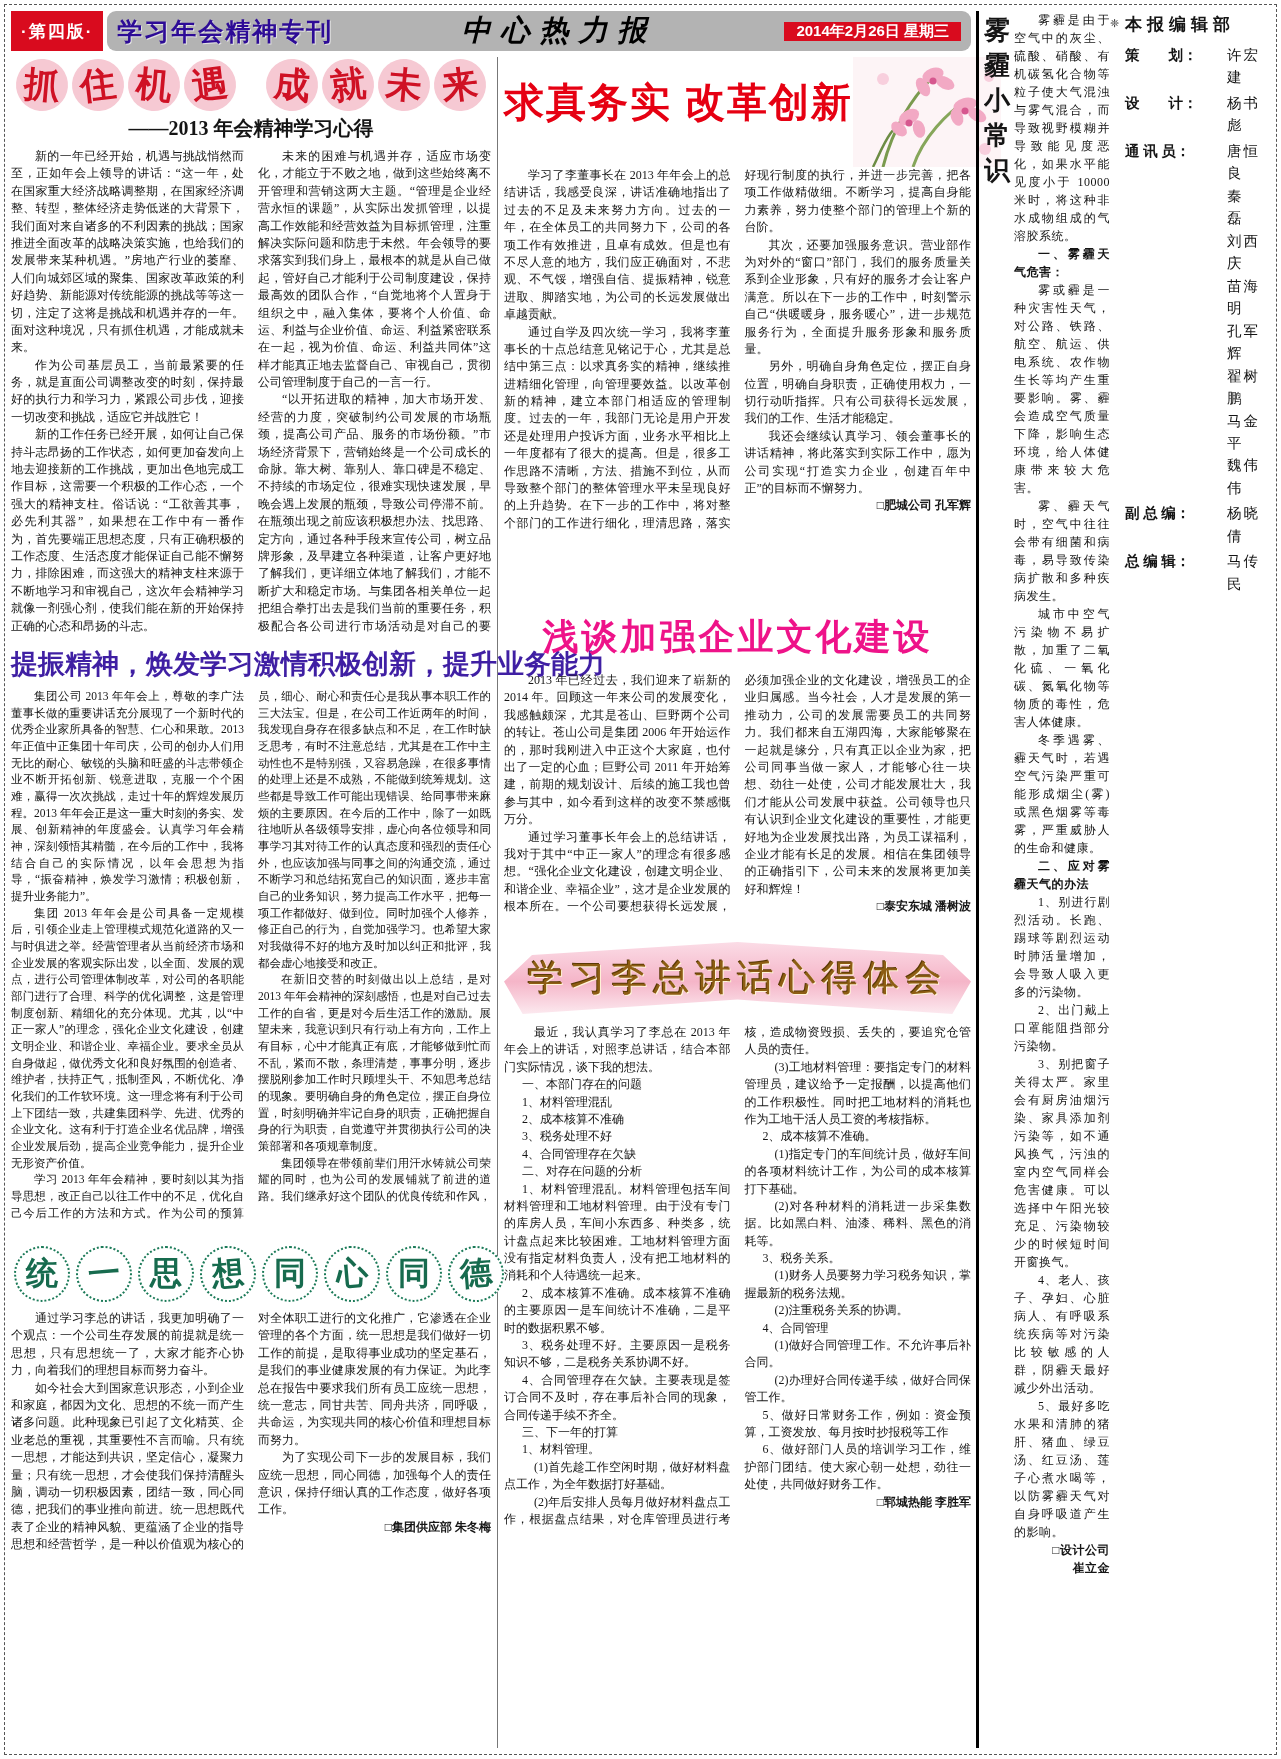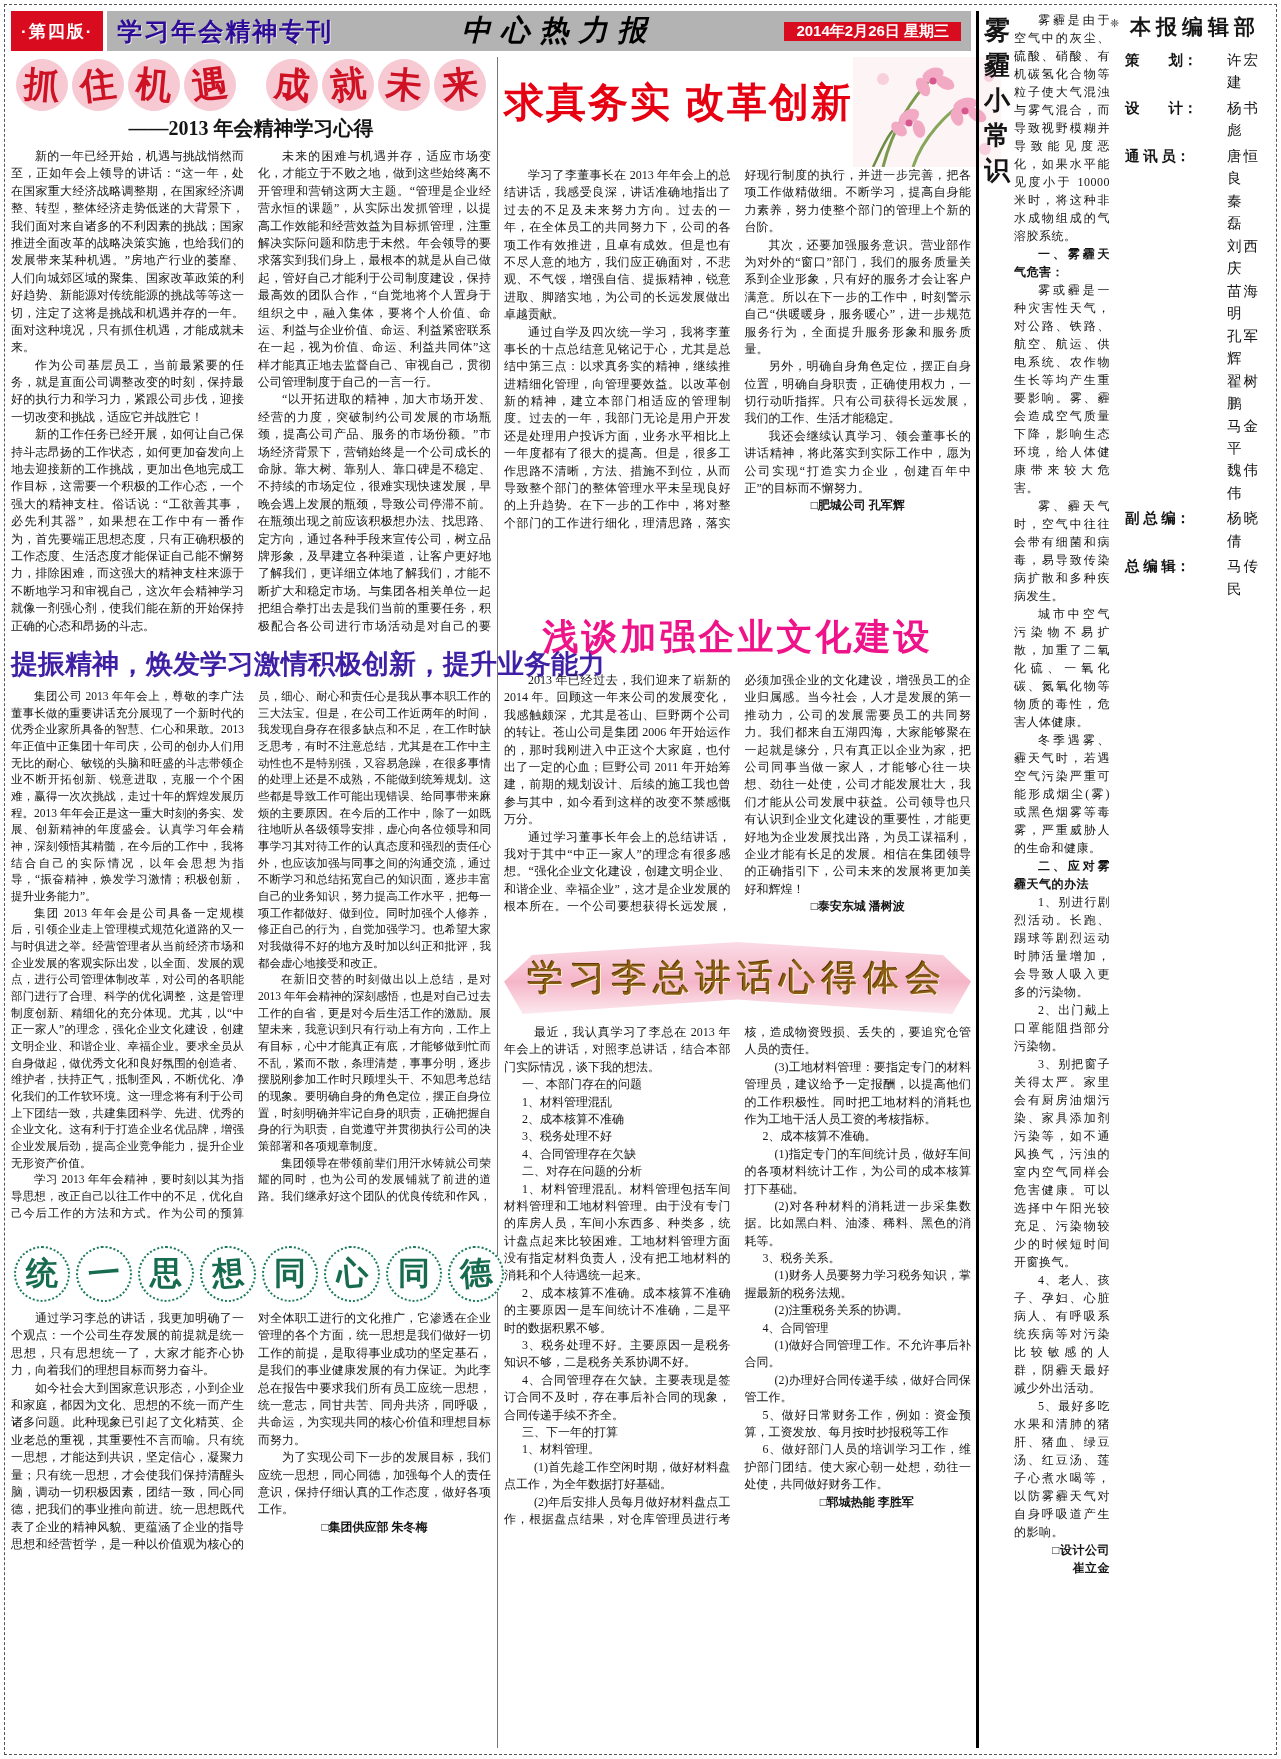--- a/index.html
+++ b/index.html
@@ -4,34 +4,34 @@
 <style>
   html,body{margin:0;padding:0;background:#fff;}
   body{width:1281px;height:1759px;font-family:"Liberation Serif","DejaVu Serif",serif;color:#151515;overflow:hidden;}
   .page{box-sizing:border-box;width:1273px;height:1751px;margin:4px;border:1px dashed #555;padding:6px;display:flex;}
   .main-zone{width:960px;display:flex;flex-direction:column;}
   
   .header{display:flex;align-items:stretch;height:40px;gap:4px;margin-bottom:6px;}
   .badge{background:#d90b1e;color:#fff;font-weight:bold;display:flex;align-items:center;font-family:"Liberation Sans",sans-serif;}
   .edition-badge{font-size:17px;padding:8px 10px;letter-spacing:2px;}
   .date-badge{font-size:15px;padding:0 12px;}
-  .header-bar{flex:1;background:#b3b3b3;display:flex;align-items:center;padding:12px 10px;gap:10px;}
+  .header-bar{flex:1;background:#b3b3b3;display:flex;align-items:center;padding:12px 10px;gap:10px;border-radius:9px;}
   .special-title{color:#2d0b96;font-size:25px;font-weight:bold;font-family:"Liberation Sans",sans-serif;letter-spacing:2px;text-shadow:1px 1px 0 #e2e2e2;}
   .masthead{flex:1;text-align:center;font-size:29px;font-weight:bold;font-style:italic;letter-spacing:10px;color:#000;}
   
   .content-row{flex:1;display:flex;min-height:0;}
   .col-left{width:480px;display:flex;flex-direction:column;}
   .v-rule{width:1px;background:#777;margin:0 6px;}
   .col-mid{flex:1;display:flex;flex-direction:column;min-width:0;}
   .v-thick{width:3px;background:#000;margin:0 5px;}
   .sidebar{width:276px;display:flex;flex-direction:row;overflow:hidden;}
   
   .body2{column-count:2;column-gap:14px;text-align:justify;font-size:12px;line-height:1.45;overflow:hidden;}
   .body2 p{margin:0;text-indent:2em;}
-  p.sig{text-align:center;text-indent:0;font-weight:bold;}
+  p.sig{text-align:right;text-indent:0;font-weight:bold;}
   
   .a1-title{display:flex;justify-content:center;gap:30px;margin:2px 0 4px;}
   .circle-group{display:flex;gap:4px;}
   .char-circle{width:52px;height:52px;border-radius:50%;background:#f6c9d3;color:#cf1124;font-weight:bold;font-size:36px;display:flex;align-items:center;justify-content:center;}
   .circle-group .char-circle:nth-child(even){transform:rotate(-7deg);}
   .circle-group .char-circle:nth-child(odd){transform:rotate(5deg);}
   .a1-sub{text-align:center;font-size:20px;font-weight:bold;margin:0 0 6px;}
   .a1-body{height:488px;}
   
   .a3-head{display:flex;justify-content:space-between;color:#3f1fa3;font-weight:bold;font-size:27px;font-family:"Liberation Sans",sans-serif;margin:10px 0 6px;white-space:nowrap;}
@@ -56,21 +56,21 @@
   .a5-body{flex:1;min-height:0;}
   .a5-body p{text-indent:1.5em;}
   .a5-body p.ind2{text-indent:2.5em;}
   
   .sb-title{font-size:26px;font-weight:bold;text-align:center;letter-spacing:4px;margin:2px 0 10px;font-family:"Liberation Sans",sans-serif;}
   .sb-body{font-size:12px;line-height:1.5;text-align:justify;letter-spacing:0.5px;}
   .sb-body p{margin:0;text-indent:2em;}
   .sb-body p.sb-h{font-weight:bold;}
   .sb-sig{text-align:right;text-indent:0;font-weight:bold;}
   .sb-divider{text-align:center;color:#333;margin:6px 0 4px;font-size:11px;letter-spacing:2px;white-space:nowrap;overflow:hidden;}
-  .ed-title{font-size:21px;font-weight:bold;text-align:right;letter-spacing:5px;margin:2px 0 8px;}
+  .ed-title{font-size:17px;font-weight:bold;text-align:left;letter-spacing:5px;margin:2px 0 8px;}
   .ed-row{display:flex;font-size:14.5px;line-height:1.55;margin-bottom:3px;}
   .ed-role{width:94px;flex:none;font-weight:bold;white-space:nowrap;}
   .ed-names{flex:1;white-space:pre-line;letter-spacing:2px;padding-left:8px;}
 </style>
 </head>
 <body>
 
 <div class="page">
 
   <div class="main-zone">

